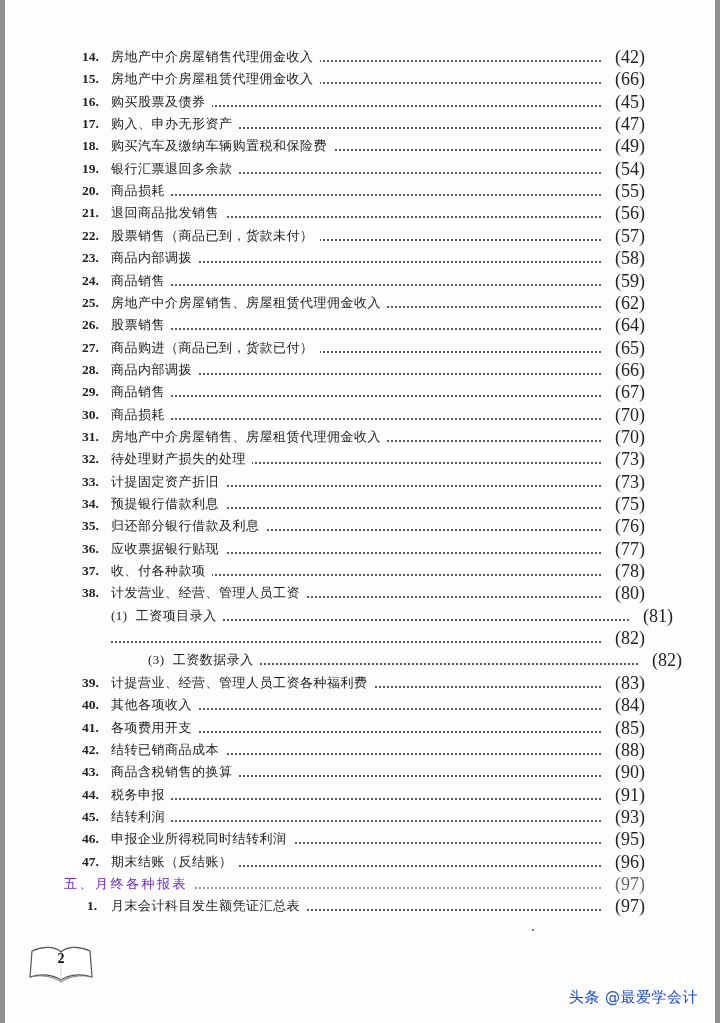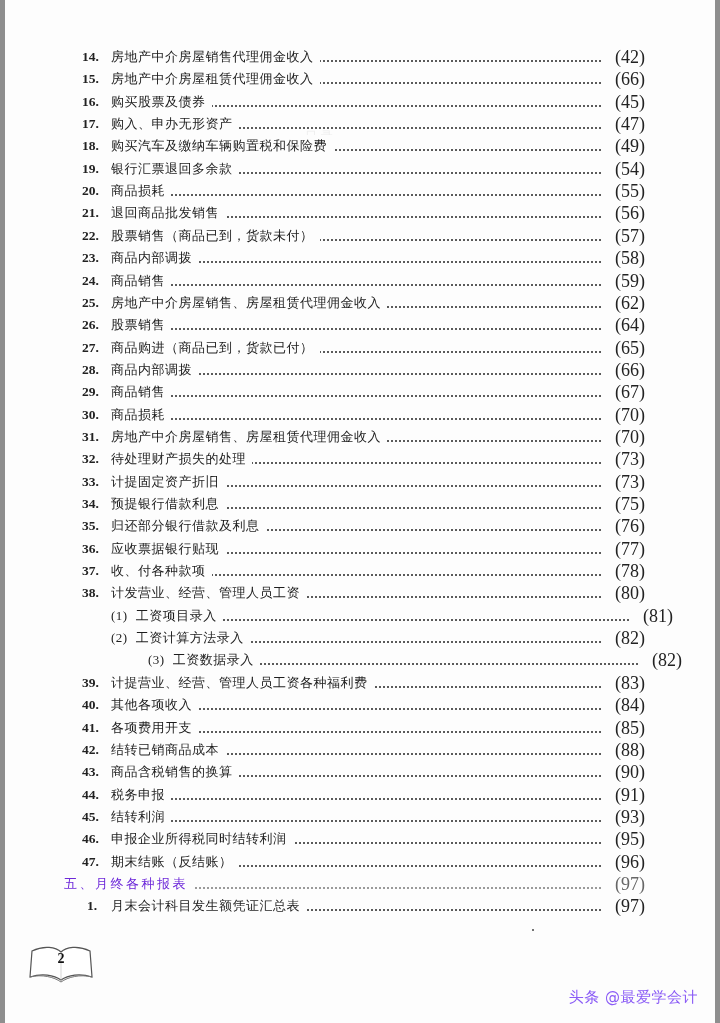--- a/index.html
+++ b/index.html
@@ -49,21 +49,21 @@
   }
   .book {
     position: absolute; left: 21px; top: 943px; width: 70px; height: 42px;
   }
   .book-num {
     position: absolute; left: 27px; top: 8px; width: 16px; text-align: center;
     font-family: "Liberation Serif", serif; font-weight: bold; font-size: 14px; color: #111;
   }
   .watermark {
     position: absolute; right: 17px; top: 988px;
-    font-family: "DejaVu Sans", sans-serif; font-size: 15px; color: #8b5cf6;
+    font-family: "DejaVu Sans", sans-serif; font-size: 15px; color: #1d4ed8;
     letter-spacing: 0.5px;
   }
   .ghost {
     position: absolute; color: rgba(120,120,120,0.12); font-size: 12px;
     white-space: nowrap; z-index: 0;
   }
   .speck { position: absolute; width: 2px; height: 2px; background: #444; border-radius: 1px; }
 </style>
 </head>
 <body>
@@ -220,21 +220,20 @@
         <span class="title"><span>计发营业、经营、管理人员工资</span></span>
         <span class="page-num">(80)</span>
       </div>
       <div class="row sub" style="top: 558.75px; padding-left: 28px;">
         <div class="leader"></div>
         <span class="title"><span class="subnum">(1)</span><span>工资项目录入</span></span>
         <span class="page-num">(81)</span>
       </div>
       <div class="row sub" style="top: 581.1px;">
         <div class="leader"></div>
-        <span class="title"><span class="subnum">(2)</span><span>工资计算方法录入</span></span>
         <span class="page-num">(82)</span>
       </div>
       <div class="row sub" style="top: 603.45px; margin-left: 37px;">
         <div class="leader"></div>
         <span class="title"><span class="subnum">(3)</span><span>工资数据录入</span></span>
         <span class="page-num">(82)</span>
       </div>
       <div class="row" style="top: 625.8px;">
         <div class="leader"></div>
         <span class="num">39.</span>

